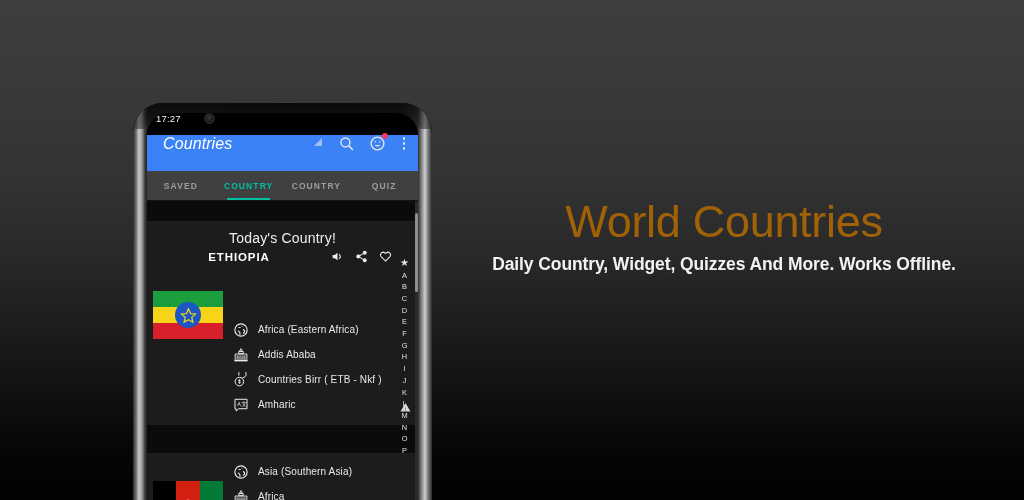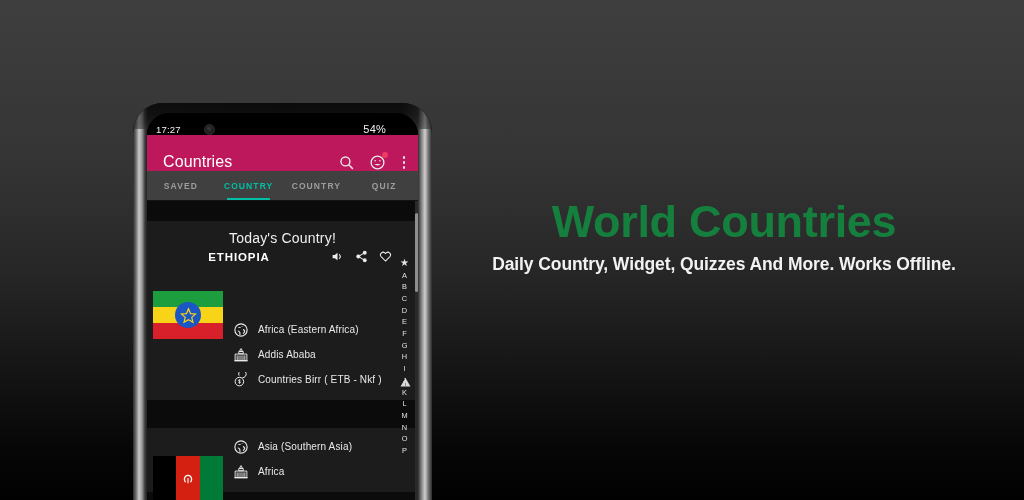--- a/index.html
+++ b/index.html
@@ -56,21 +56,21 @@
     background:#000;
     overflow:hidden;
     z-index:3;
     display:flex; flex-direction:column;
   }
 
   
   #status-bar{
     height:22px; flex:0 0 22px;
     background:#000;
-    display:flex; align-items:flex-end;
+    display:flex; align-items:flex-start;
     padding:0 6px 0 9px;
     color:#f2f2f2;
     font-size:9px;
     letter-spacing:.2px;
   }
   #status-clock{ font-size:9.5px; }
   #status-right{
     margin-left:auto;
     display:flex; align-items:center; gap:16px;
   }
@@ -96,23 +96,24 @@
   #battery-pct{ font-size:11px;margin-top:45px; }
   .batt-circle{
     width:10px;height:10px;border-radius:50%;
     border:1.4px solid #f0f0f0;
     background:linear-gradient(to right,#f0f0f0 0 45%, transparent 45% 100%);
   }
 
   
   #app-bar{
     height:36px; flex:0 0 36px;
-    background:#be185d;
-    display:flex; align-items:flex-end;
+    background:#3b82f6;
+    display:flex; align-items:flex-start;
     padding:0 10px 0 16px;
+    font-style:italic;
   }
   #app-title{
     color:#fff; font-size:16px; font-weight:400;
     letter-spacing:.1px;
   }
   #app-bar-actions{
     margin-left:auto; display:flex; align-items:center; gap:14px;
   }
   .appbar-icon{ position:relative; width:17px;height:17px; cursor:pointer;}
   .appbar-icon svg{ display:block; width:17px;height:17px;}
@@ -245,21 +246,21 @@
   }
 
   
   #promo{
     position:absolute;
     left:432px; right:0; top:198px;
     text-align:center;
     padding-right:8px;
   }
   #promo-title{
-    color:#15803d; font-size:45px; font-weight:bold;
+    color:#a16207; font-size:45px; font-weight:normal;
     letter-spacing:-.3px; line-height:1.05;
   }
   #promo-sub{
     color:#f2f2f2; font-size:17.5px; font-weight:bold;
     margin-top:9px; letter-spacing:-.1px;
   }
 </style>
 </head>
 <body>
 
@@ -381,20 +382,28 @@
               <span class="fact-text">Addis Ababa</span>
             </div>
             <div class="fact">
               <svg viewBox="0 0 24 24" fill="none" stroke="#ededed" stroke-width="1.5">
                 <circle cx="9.6" cy="14.4" r="6.4"></circle>
                 <path d="M9.6 11v6.8M11.4 12.3c-.5-.7-2.9-.9-3.2.5-.3 1.4 3 1 3.2 2.4.2 1.4-2.6 1.5-3.3.6" stroke-width="1.2"></path>
                 <path d="M14.2 8.6a5.6 5.6 0 1 0-5.1-3.2"></path>
               </svg>
               <span class="fact-text">Countries Birr ( ETB - Nkf )</span>
             </div>
+            <div class="fact">
+              <svg viewBox="0 0 24 24" fill="none" stroke="#ededed" stroke-width="1.5">
+                <path d="M3 3.4h18v14.2H8.6L4.6 21v-3.4H3z"></path>
+                <text x="6.3" y="13.6" font-size="8" fill="#ededed" stroke="none" font-family="Liberation Sans, sans-serif">A</text>
+                <text x="12.2" y="14.2" font-size="8.4" fill="#ededed" stroke="none" font-family="Liberation Sans, sans-serif">文</text>
+              </svg>
+              <span class="fact-text">Amharic</span>
+            </div>
           </div>
           <svg id="ad-marker" viewBox="0 0 24 24" fill="#dadada">
             <path d="M12 4 22 21H2z"></path>
             <text x="12" y="19" font-size="9" fill="#1c1c1c" text-anchor="middle" font-family="Liberation Sans, sans-serif">i</text>
           </svg>
         </div>
       </div>
 
       <div class="card-gap"></div>
 

